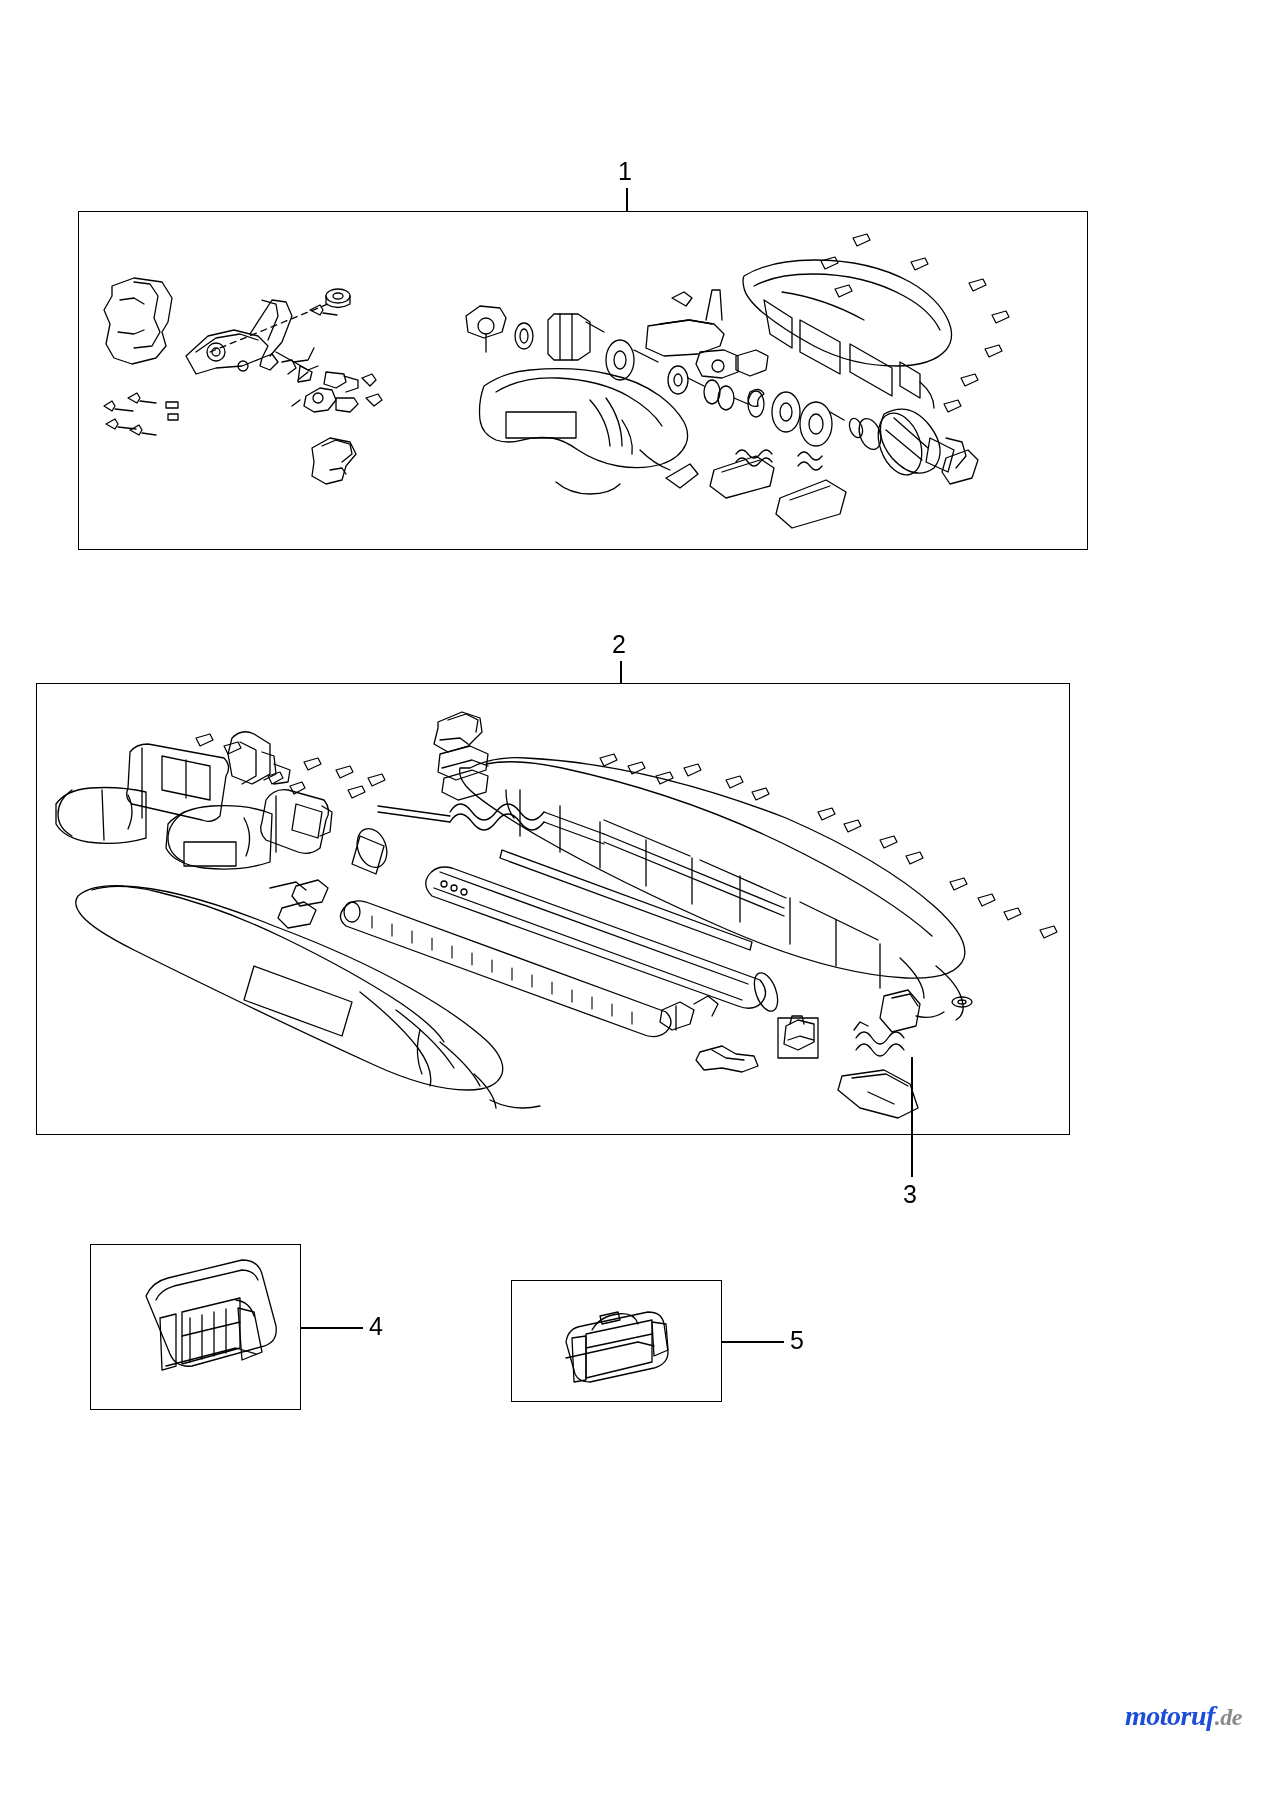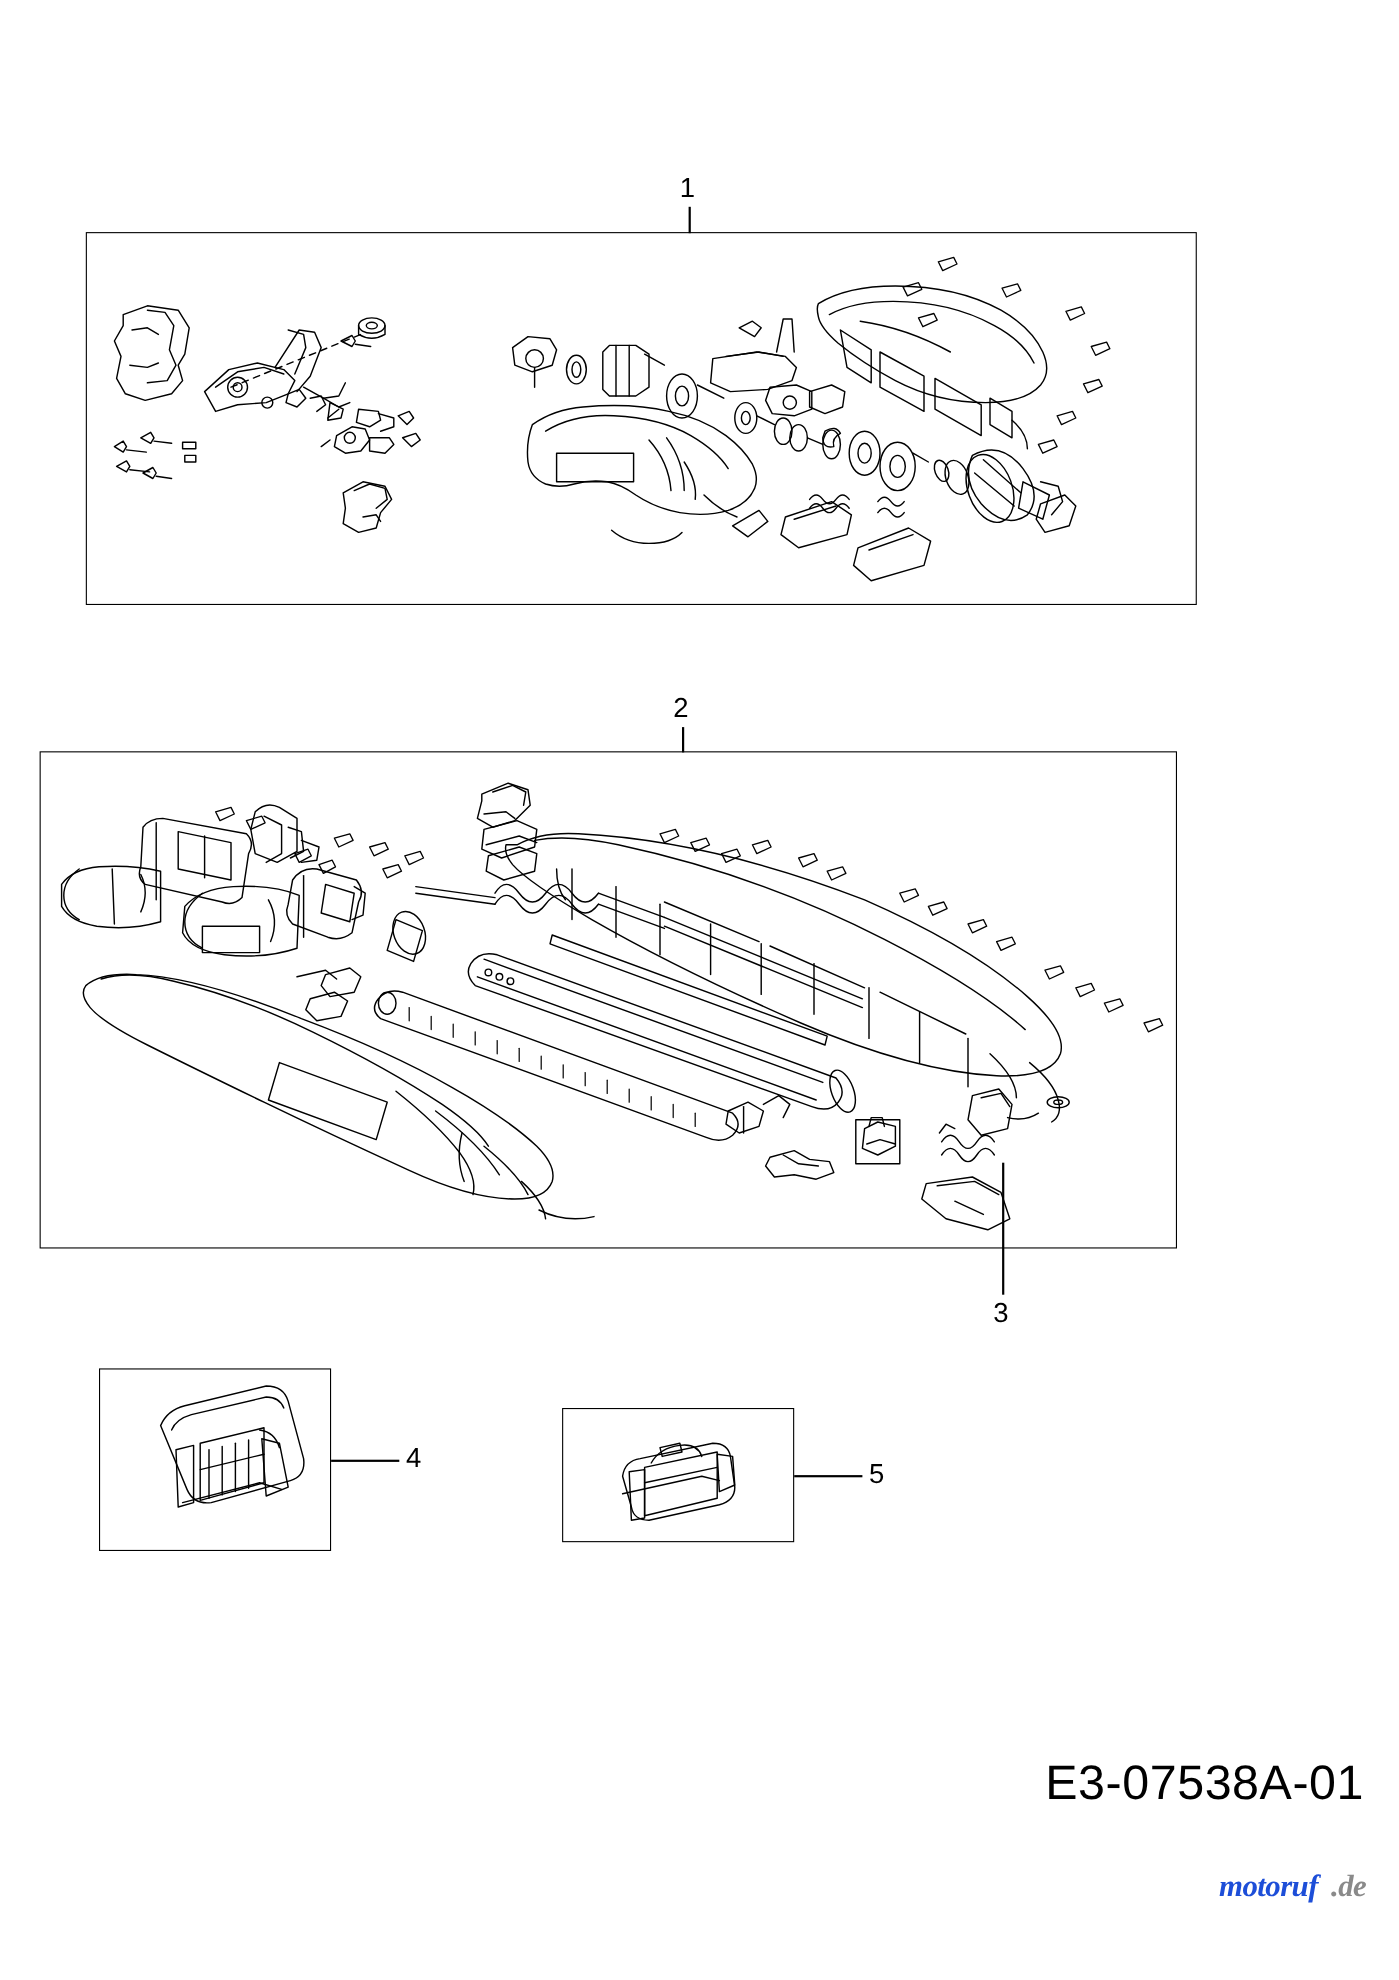--- a/index.html
+++ b/index.html
@@ -83,22 +83,21 @@
   }
   #watermark .wm-main {
     color: #1d4ed8;
     font-style: italic;
     font-weight: bold;
   }
   #watermark .wm-tld {
     color: #8a8a8a;
     font-style: italic;
     font-weight: bold;
-    font-size: 28px;
-    margin-left: 12px;
+    font-size: 24px;
   }
 </style>
 </head>
 <body>
 
 <div class="sheet">
 
   <div class="draw">
     <svg width="1272" height="1800" viewBox="0 0 1272 1800" xmlns="http://www.w3.org/2000/svg" fill="none" stroke="#000" stroke-width="1.3" stroke-linejoin="round" stroke-linecap="round">
 
@@ -436,19 +435,18 @@
   <div class="leader v" style="left:911px; top:1057px; height:120px;"></div>
   <div class="leader h" style="left:301px; top:1327px; width:62px;"></div>
   <div class="leader h" style="left:722px; top:1341px; width:62px;"></div>
 
   <div class="callout" style="left:618px; top:159px;">1</div>
   <div class="callout" style="left:612px; top:632px;">2</div>
   <div class="callout" style="left:903px; top:1182px;">3</div>
   <div class="callout" style="left:369px; top:1314px;">4</div>
   <div class="callout" style="left:790px; top:1328px;">5</div>
 
-  <div id="doc-code">E3-07538A-01</div>
 
   <div id="watermark">
     <span class="wm-main">motoruf</span><span class="wm-tld">.de</span>
   </div>
 
 </div>
 
 </body></html>

